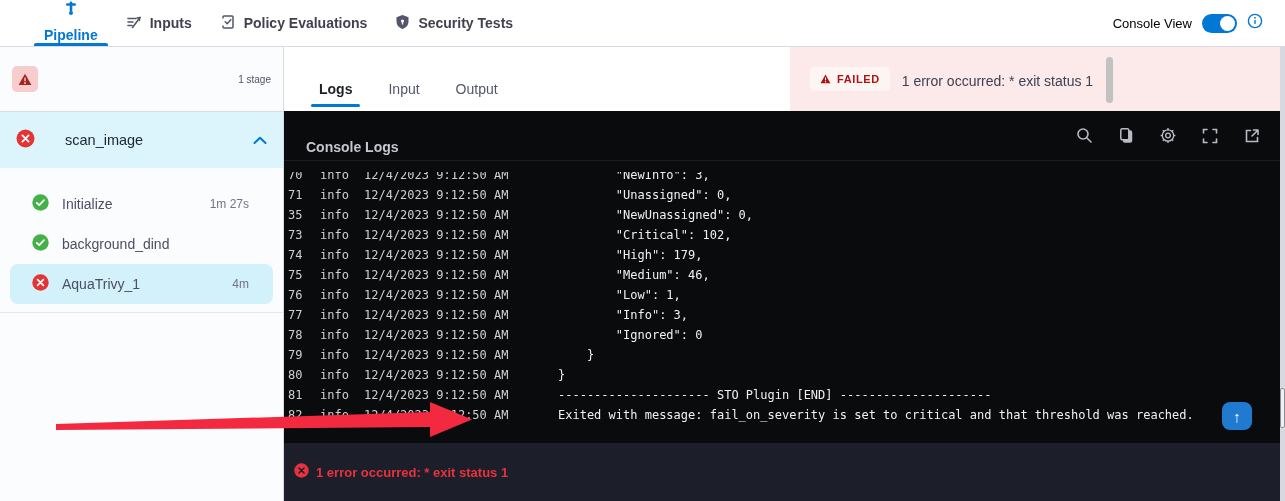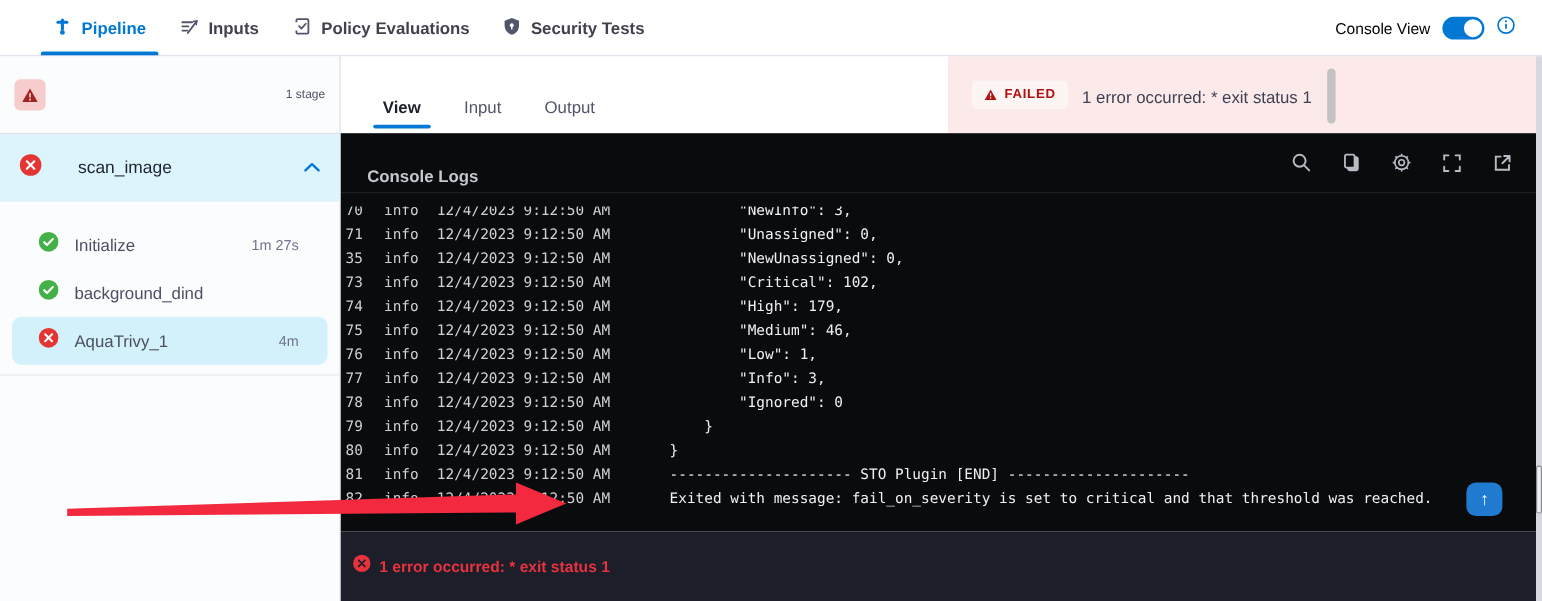--- a/index.html
+++ b/index.html
@@ -6,21 +6,21 @@
   html,body { width:1285px; height:501px; overflow:hidden; background:#fff;
               font-family:"Liberation Sans", sans-serif; }
   .app { position:relative; width:1285px; height:501px; }
 
   
   .topbar { position:absolute; left:0; top:0; width:1285px; height:47px; background:#fff;
             border-bottom:1px solid #d9dae5; display:flex; align-items:center; }
   .tabs { display:flex; align-items:stretch; height:100%; padding-left:30px; }
   .top-tab { display:flex; align-items:center; gap:8px; padding:0 14px; font-size:14px;
              color:#41424e; font-weight:600; position:relative; cursor:pointer; }
-  .top-tab.active { color:#0278d5; }
+  .top-tab.active { color:#0278d5;flex-direction:column; }
   .top-tab.active::after { content:""; position:absolute; left:4px; right:4px; bottom:0;
              height:3px; background:#0278d5; border-radius:2px 2px 0 0; }
   .topbar-right { margin-left:auto; display:flex; align-items:center; gap:10px; padding-right:22px; }
   .console-view-label { font-size:13px; color:#000000; }
   .toggle { width:35px; height:19px; border-radius:10px; background:#0278d5; position:relative; cursor:pointer; }
   .toggle .knob { position:absolute; right:2px; top:2px; width:15px; height:15px; border-radius:50%; background:#fff; }
 
   
   .sidebar { position:absolute; left:0; top:47px; width:284px; height:454px; background:#fbfcfe;
              border-right:1px solid #d9dae5; }
@@ -208,21 +208,21 @@
         </span>
         <span class="step-name">AquaTrivy_1</span>
         <span class="step-time">4m</span>
       </div>
     </div>
     <div class="sidebar-divider"></div>
   </aside>
 
   <div class="mid-strip">
     <div class="logtabs">
-      <div class="log-tab active">View</div>
+      <div class="log-tab active">Logs</div>
       <div class="log-tab">Input</div>
       <div class="log-tab">Output</div>
     </div>
     <div class="error-summary">
       <span class="failed-badge">
         <svg width="11" height="10" viewBox="0 0 14 13">
             <path fill="#b01212" d="M7 .8l6.4 11.2H.6L7 .8z"></path>
           <rect x="6.3" y="4.6" width="1.4" height="3.6" fill="#fdf4f4"></rect>
             <circle cx="7" cy="10" r="0.9" fill="#fdf4f4"></circle>
           </svg>

